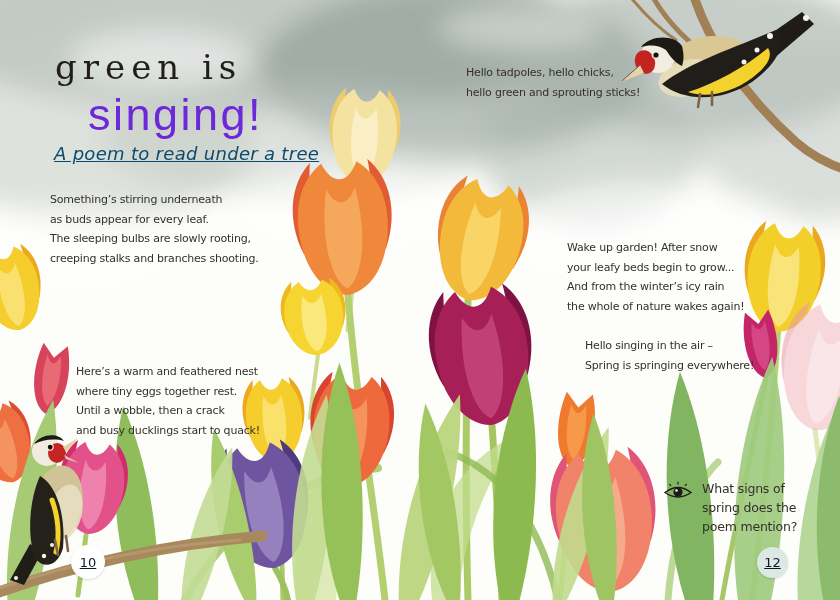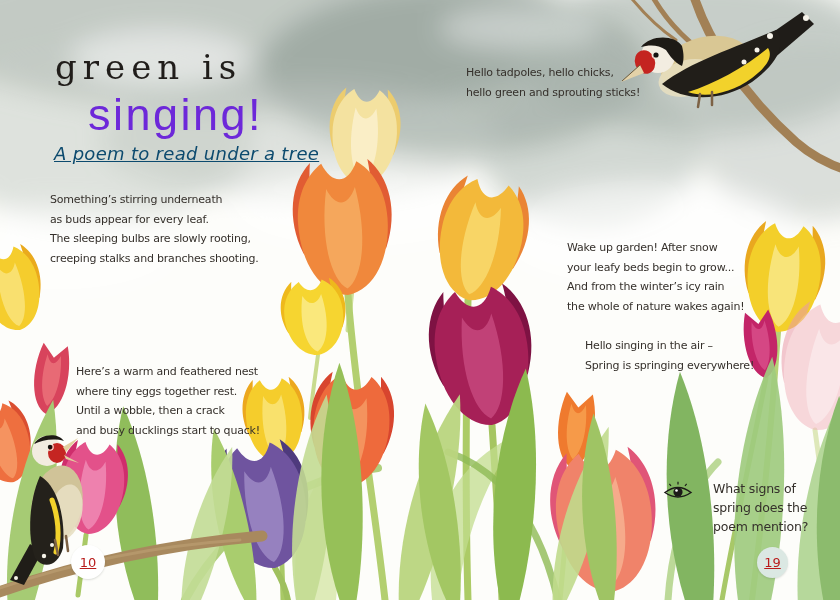--- a/index.html
+++ b/index.html
@@ -19,28 +19,28 @@
   .title-line2{
     position:absolute;font-family:Liberation Sans, sans-serif;
     font-size:45px;letter-spacing:2.5px;color:#6d28d9;line-height:1;
   }
   .subtitle{
     position:absolute;font-style:italic;font-size:18px;color:#0c4a6e;
     letter-spacing:.3px;line-height:1.2;text-decoration:underline;
   }
   .badge{
     position:absolute;border-radius:50%;display:flex;align-items:center;
-    justify-content:center;font-size:13px;color:#b91c1c;
+    justify-content:center;font-size:13px;color:#0f172a;
     box-shadow:0 1px 2px rgba(60,70,60,.18);
     text-decoration:underline;
   }
   .badge-left{width:34px;height:34px;background:#ffffff;left:71px;top:545px;}
   .badge-right{width:31px;height:31px;background:#dbe8e3;left:757px;top:547px;}
   .question-row{
-    position:absolute;left:663px;top:479px;display:flex;align-items:flex-start;gap:20px;
+    position:absolute;left:663px;top:479px;display:flex;align-items:flex-start;gap:9px;
   }
   .question-row .qtxt{
     color:#35302b;font-size:12.5px;line-height:19px;letter-spacing:-0.2px;white-space:pre-line;
   }
   .eye{margin-top:2px;flex:0 0 auto;}
 </style>
 </head>
 <body>
 
 <div class="stage">
@@ -226,15 +226,15 @@
       <path d="M2,11.5 Q15,1.5 28,11.5 Q15,20.5 2,11.5 Z" fill="none" stroke="#1c1a18" stroke-width="1.5"></path>
       <circle cx="15" cy="11" r="4.6" fill="#1c1a18"></circle>
       <circle cx="13.5" cy="9.5" r="1.3" fill="#ffffff"></circle>
     </svg>
     <div class="qtxt">What signs of
 spring does the
 poem mention?</div>
   </div>
 
   <div class="badge badge-left">10</div>
-  <div class="badge badge-right">19</div>
+  <div class="badge badge-right">12</div>
 
 </div>
 
 </body></html>

